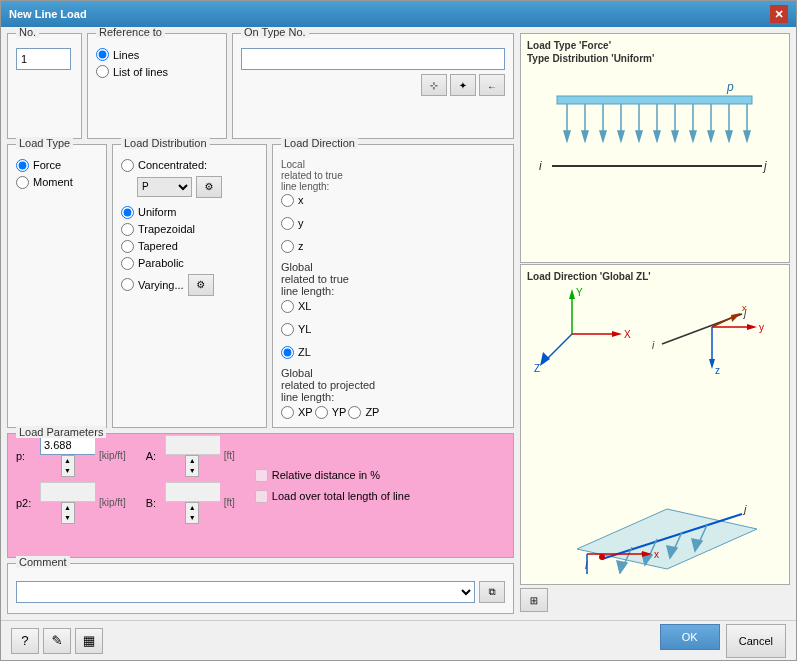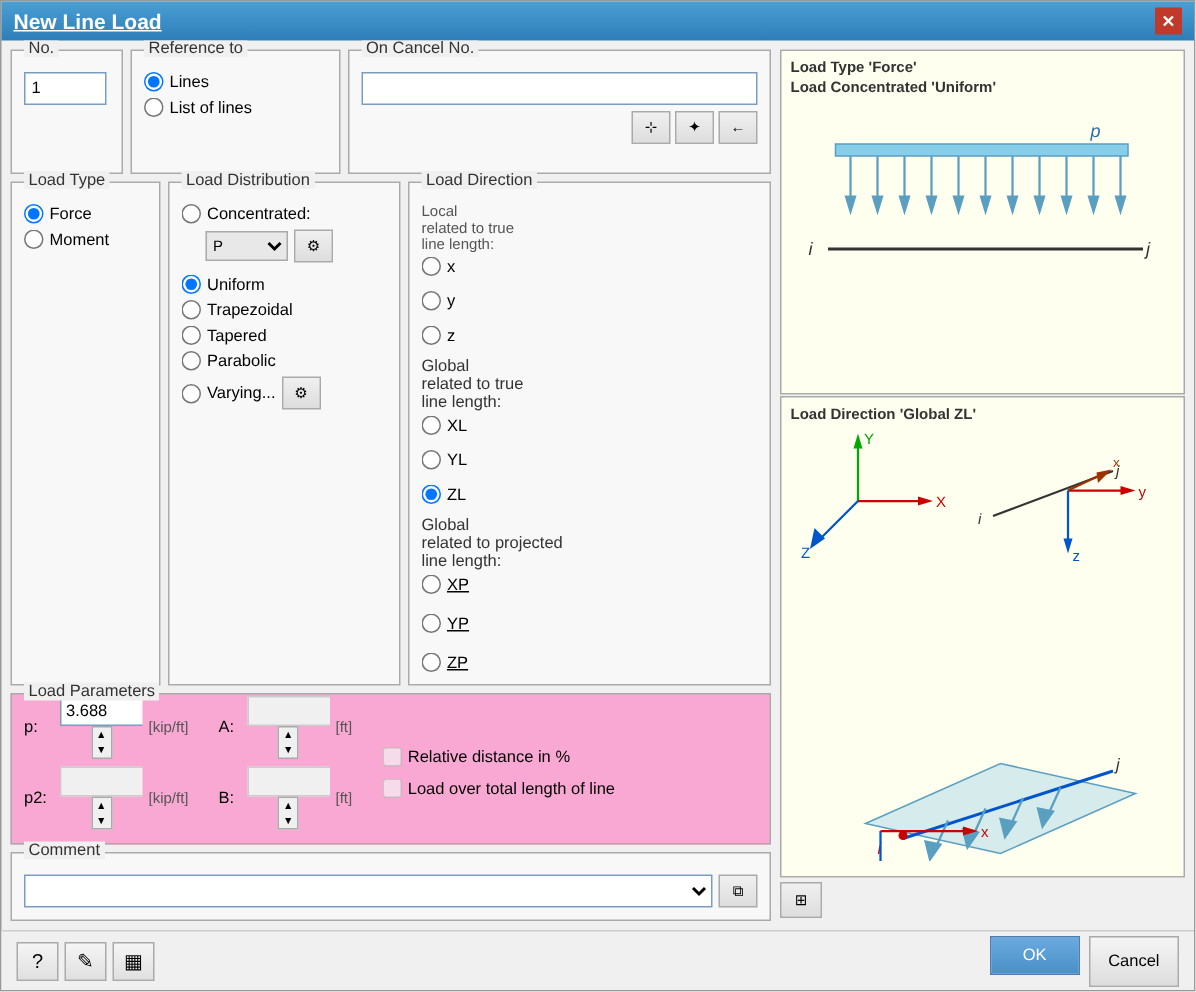--- a/index.html
+++ b/index.html
@@ -20,23 +20,22 @@
       color: white;
       padding: 4px 8px;
       display: flex;
       justify-content: space-between;
       align-items: center;
       height: 26px;
       flex-shrink: 0;
     }
 
     .title-bar-title {
-      font-size: 14px;
+      font-size: 11px;
       font-weight: bold;
-      text-decoration: underline;
     }
 
     .close-btn {
       width: 18px;
       height: 18px;
       background: #c0392b;
       color: white;
       border: none;
       cursor: pointer;
       display: flex;
@@ -394,21 +393,21 @@
               <span>Lines</span>
             </label>
             <label class="radio-item">
               <input type="radio" name="ref" style="">
               <span>List of lines</span>
             </label>
           </div>
         </div>
 
         <div class="on-lines-box">
-          <span class="group-box-title">On Cancel No.</span>
+          <span class="group-box-title">On Type No.</span>
           <input type="text" class="on-lines-input" style="">
           <div class="btn-row">
             <button class="small-btn" title="Select">⊹</button>
             <button class="small-btn" title="Pick">✦</button>
             <button class="small-btn" title="Back">←</button>
           </div>
         </div>
       </div>
 
       <div class="middle-row">
@@ -503,21 +502,21 @@
               </label>
               <label class="radio-item">
                 <input type="radio" name="dir" checked="" style="">
                 <span>ZL</span>
               </label>
             </div>
           </div>
 
           <div style="margin-top:8px;">
             <div class="section-label">Global<br>related to projected<br>line length:</div>
-            <div style="display:flex;gap:13px;flex-direction:column;text-decoration:underline;">
+            <div style="display:flex;gap:2px;flex-direction:row;">
               <label class="radio-item">
                 <input type="radio" name="dir" style="">
                 <span>XP</span>
               </label>
               <label class="radio-item">
                 <input type="radio" name="dir" style="">
                 <span>YP</span>
               </label>
               <label class="radio-item">
                 <input type="radio" name="dir" style="">
@@ -599,21 +598,21 @@
         <span class="group-box-title">Comment</span>
         <select style="flex:1;height:22px;border:1px solid #7a9cc0;font-size:11px;background:white;"></select>
         <button class="small-btn">⧉</button>
       </div>
     </div>
 
     <div class="right-panel">
 
       <div class="preview-box preview-top">
         <div class="preview-title">Load Type 'Force'</div>
-        <div class="preview-title">Load Concentrated 'Uniform'</div>
+        <div class="preview-title">Type Distribution 'Uniform'</div>
         <svg width="250" height="165" viewBox="0 0 250 165">
 
           <rect x="30" y="30" width="195" height="8" fill="#87CEEB" stroke="#5a9fc0" stroke-width="1"></rect>
 
           <g stroke="#5a9fc0" stroke-width="1.5" fill="#5a9fc0">
             <line x1="40" y1="38" x2="40" y2="70"></line>
               <polygon points="40,75 37,65 43,65" fill="#5a9fc0"></polygon>
             <line x1="58" y1="38" x2="58" y2="70"></line>
               <polygon points="58,75 55,65 61,65" fill="#5a9fc0"></polygon>
             <line x1="76" y1="38" x2="76" y2="70"></line>

